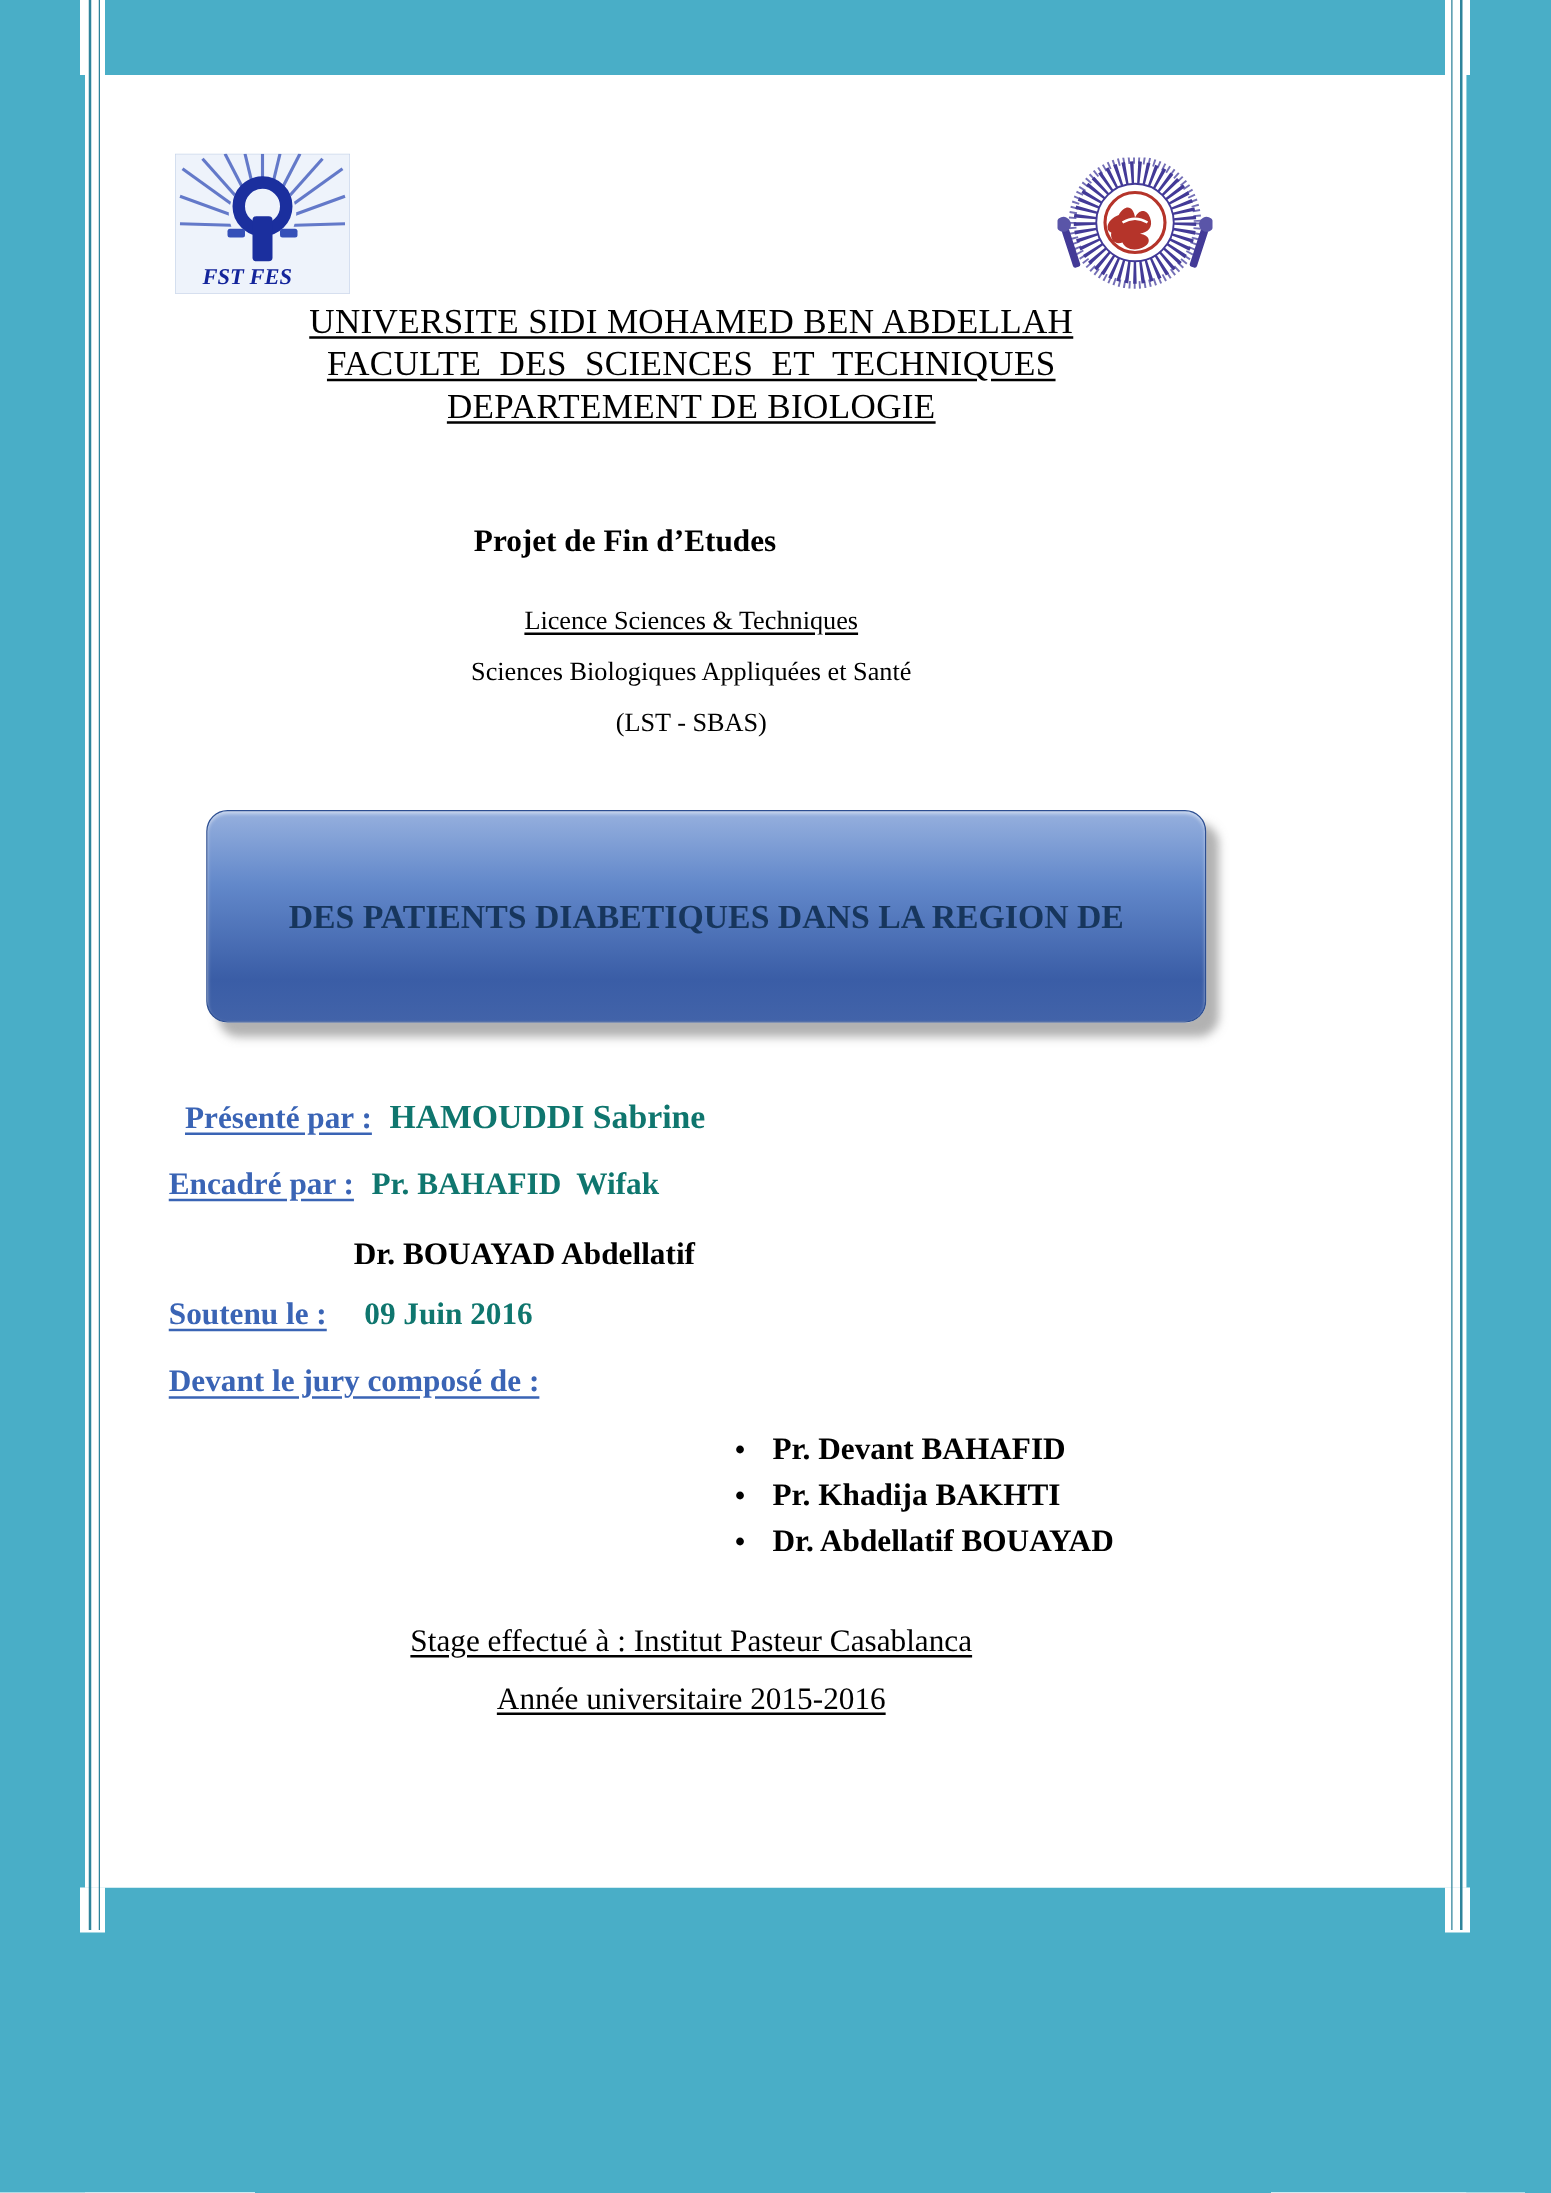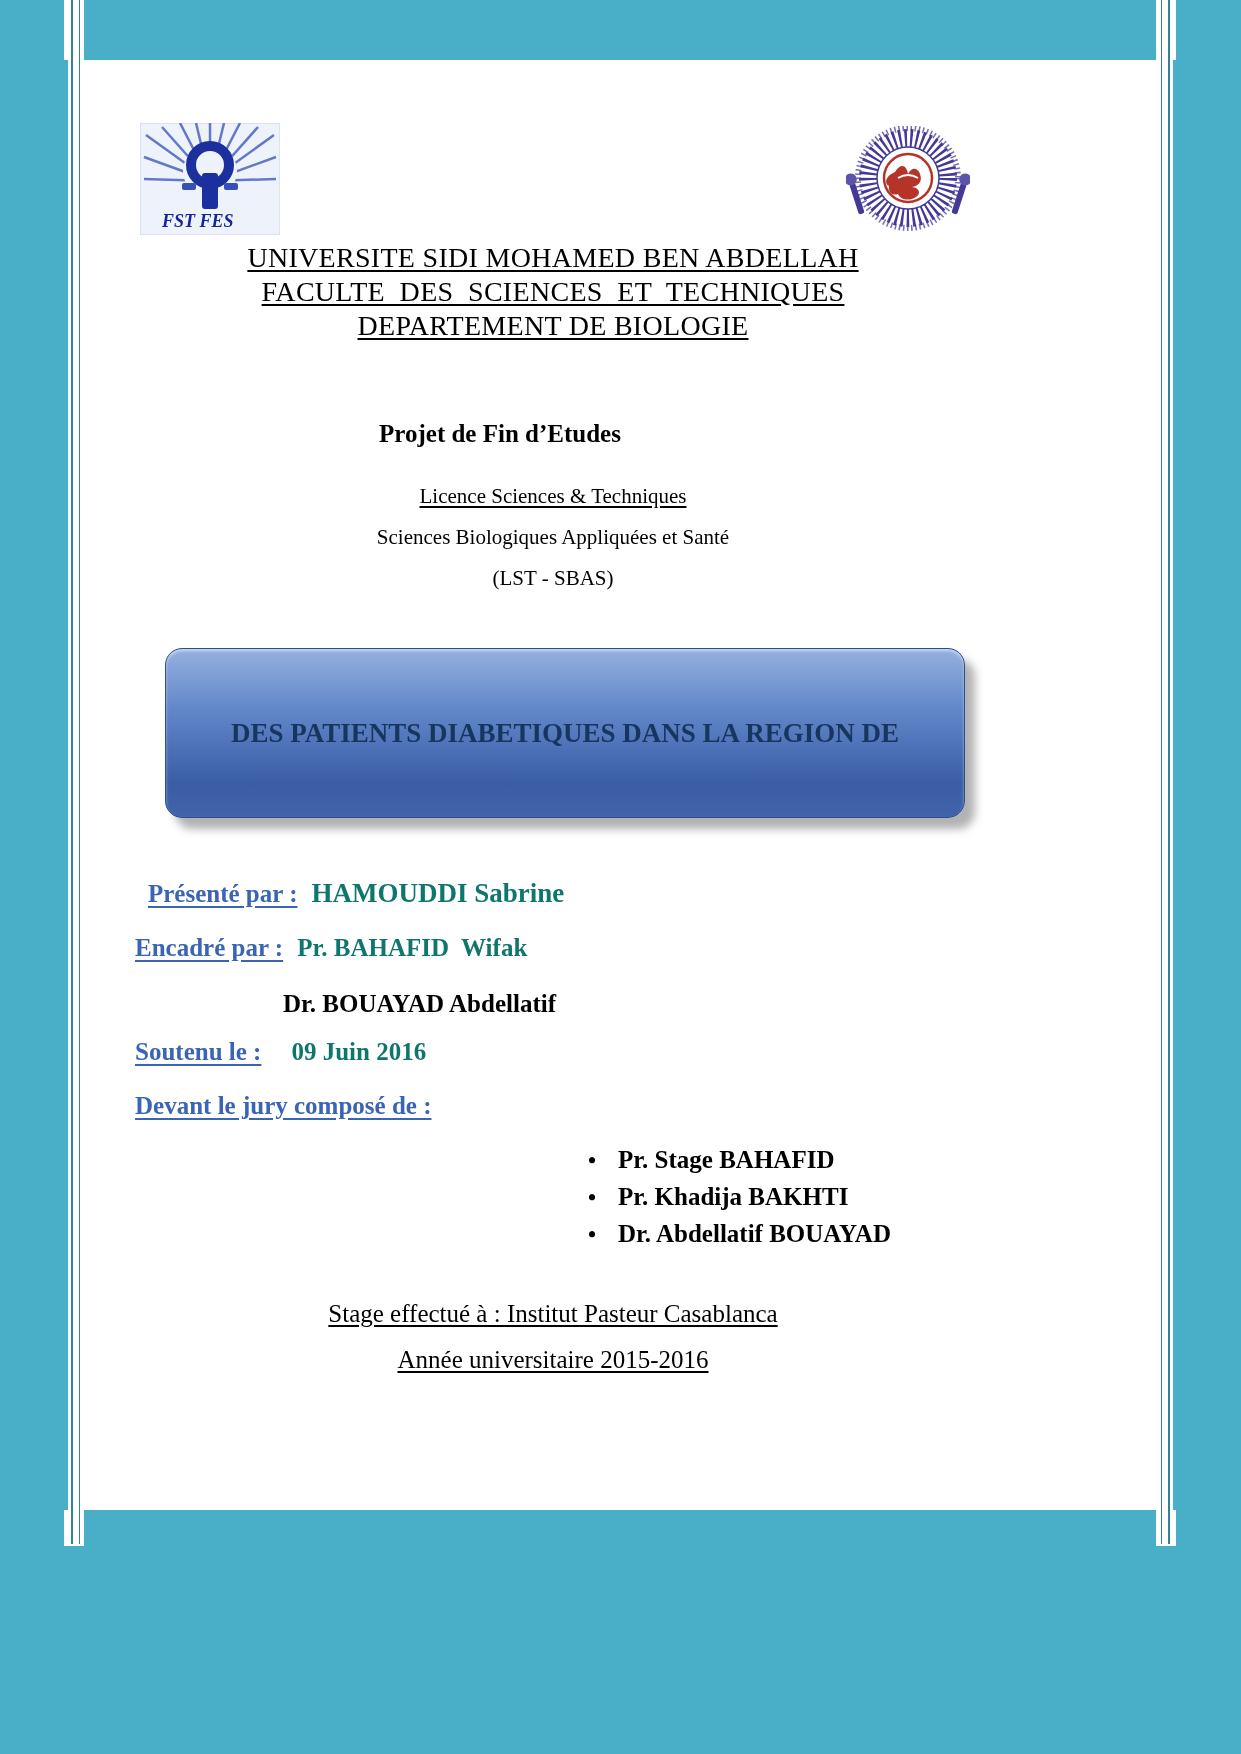--- a/index.html
+++ b/index.html
@@ -177,21 +177,21 @@
   <span class="value" data-bind="fields.defended.value">09 Juin 2016</span>
 </div>
 
 <div class="row row-jurylabel">
   <span class="label" data-bind="fields.jury_label">Devant le jury composé de :</span>
 </div>
 
 <div class="jury-list">
   <div class="jury-item">
     <span class="bullet" data-bind="icons.bullet">•</span>
-    <span data-bind="jury.members.0">Pr. Stage BAHAFID</span>
+    <span data-bind="jury.members.0">Pr. Devant BAHAFID</span>
   </div>
   <div class="jury-item">
     <span class="bullet" data-bind="icons.bullet">•</span>
     <span data-bind="jury.members.1">Pr. Khadija BAKHTI</span>
   </div>
   <div class="jury-item">
     <span class="bullet" data-bind="icons.bullet">•</span>
     <span data-bind="jury.members.2">Dr. Abdellatif BOUAYAD</span>
   </div>
 </div>

